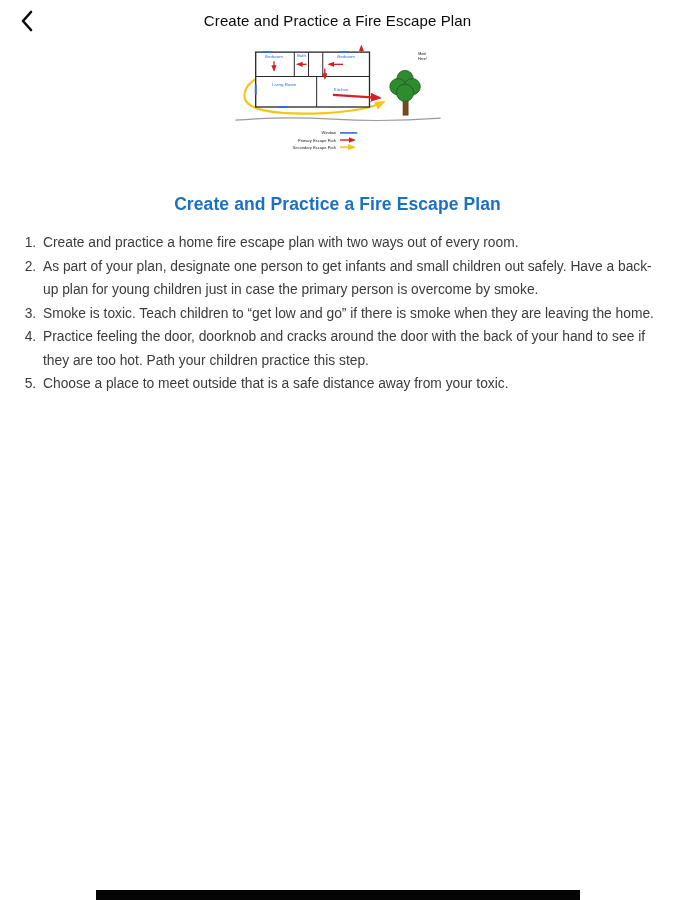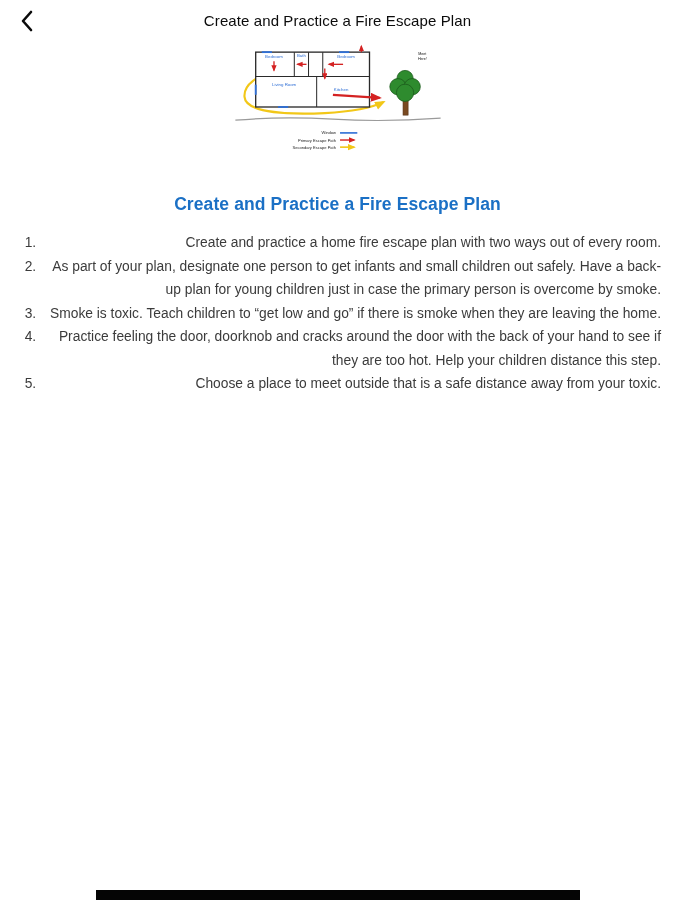--- a/index.html
+++ b/index.html
@@ -51,21 +51,20 @@
     letter-spacing: 0.1px;
   }
 
   
   .instructions {
     margin: 0;
     padding: 0 14px 0 40px;
     font-size: 13.8px;
     color: #3b3b3b;
     line-height: 23.5px;
-    text-align: right;
   }
   .instructions li {
     padding-left: 3px;
     margin: 0;
   }
   .instructions li::marker {
     color: #3b3b3b;
   }
 
   
@@ -166,19 +165,19 @@
       <line x1="107" y1="101.5" x2="121" y2="101.5" stroke="#f2c718" stroke-width="1.6" marker-end="url(#aYel)"></line>
     </svg>
   </div>
 
   <h1 class="page-heading">Create and Practice a Fire Escape Plan</h1>
 
   <ol class="instructions">
     <li>Create and practice a home fire escape plan with two ways out of every room.</li>
     <li>As part of your plan, designate one person to get infants and small children out safely. Have a back-up plan for young children just in case the primary person is overcome by smoke.</li>
     <li>Smoke is toxic. Teach children to “get low and go” if there is smoke when they are leaving the home.</li>
-    <li>Practice feeling the door, doorknob and cracks around the door with the back of your hand to see if they are too hot. Help your children distance this step.</li>
+    <li>Practice feeling the door, doorknob and cracks around the door with the back of your hand to see if they are too hot. Path your children practice this step.</li>
     <li>Choose a place to meet outside that is a safe distance away from your toxic.</li>
   </ol>
 
   <div class="bottom-bar"></div>
 
 </div>
 
 </body></html>

